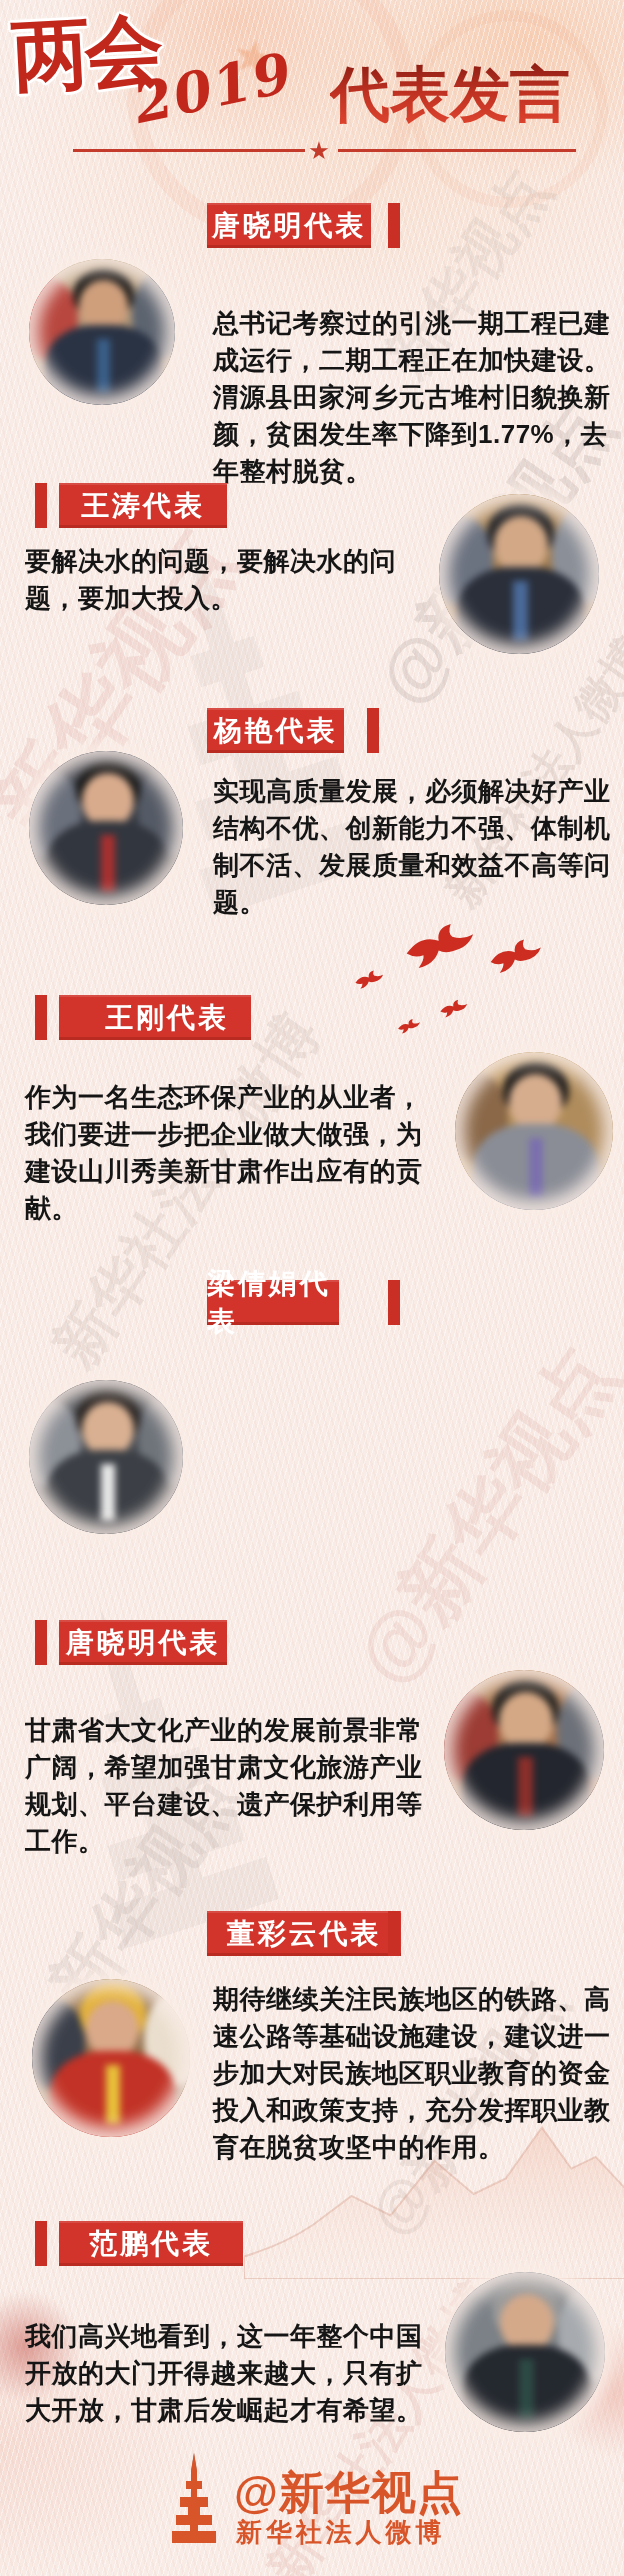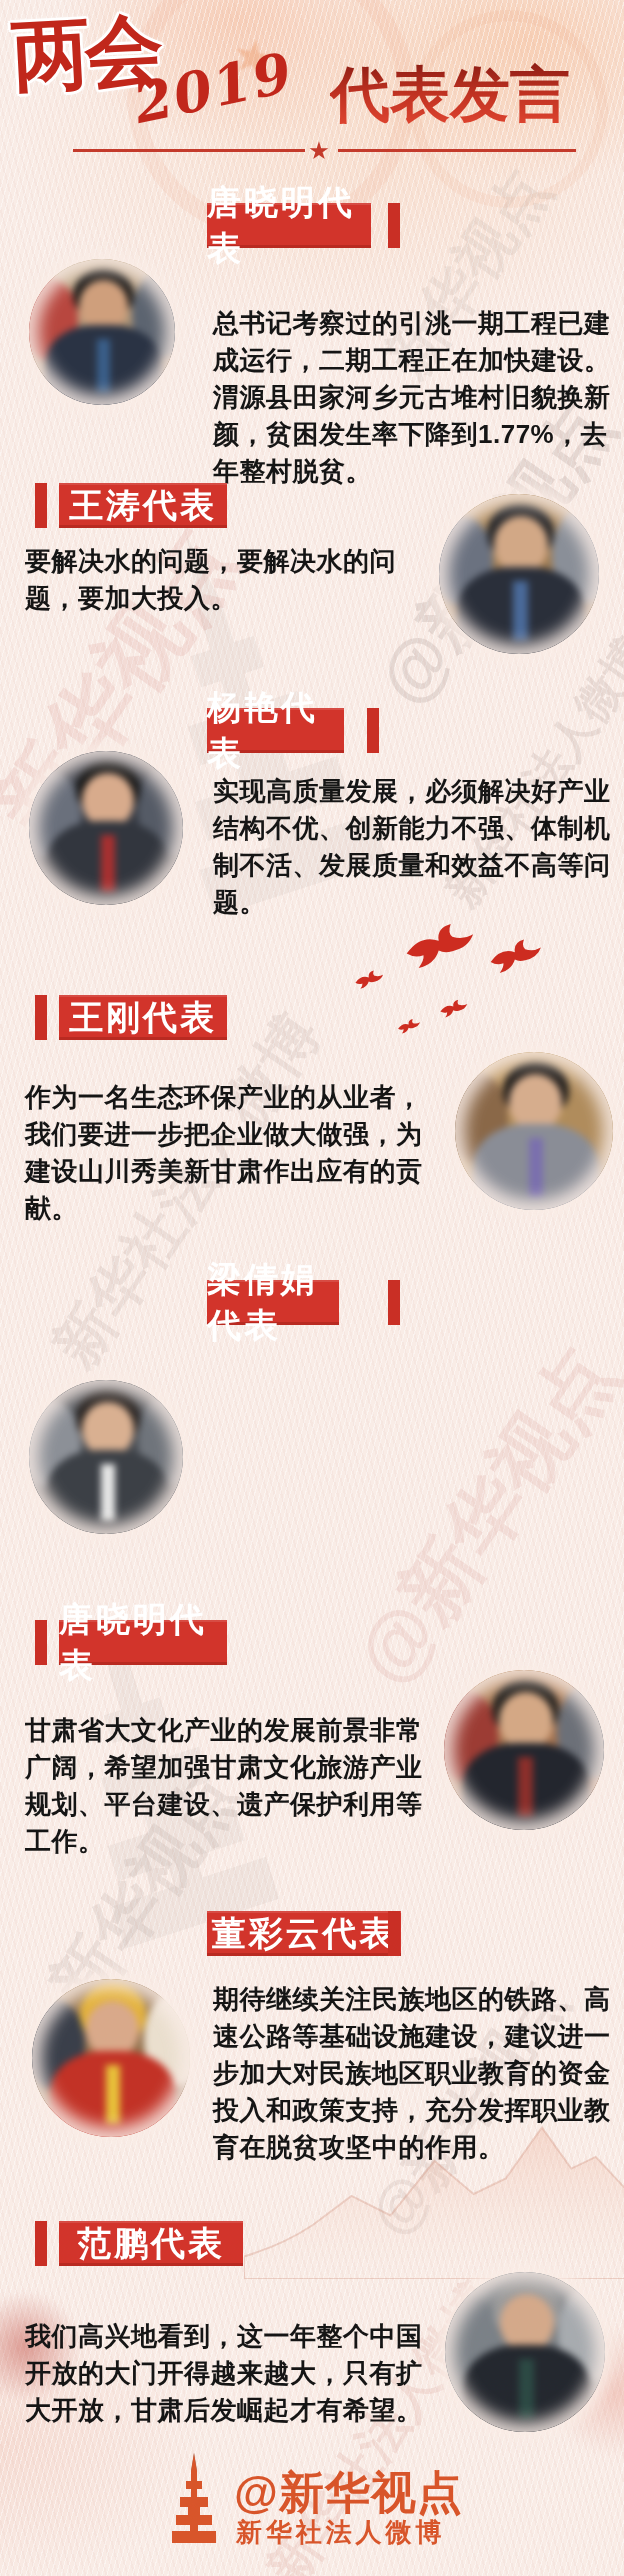--- a/index.html
+++ b/index.html
@@ -35,21 +35,21 @@
   .emb{left:127px;top:-49px;width:254px;height:254px;border-radius:50%;
     border:17.6px solid rgba(240,160,120,.12);}
   .emb2{left:410px;top:9.8px;width:176px;height:176px;border-radius:50%;
     border:11.7px solid rgba(240,160,120,.10);}
   .hdr-star{left:232px;top:29px;font-size:47px;color:rgba(235,150,100,.40);filter:blur(1px);transform:rotate(12deg);}
   
   .wm{font-weight:900;white-space:nowrap;transform:rotate(-55deg);pointer-events:none;}
   .ghost{opacity:.07;transform:rotate(-18deg);}
   
   .badge{height:45px;background:#d2342b;display:flex;align-items:center;justify-content:center;
-    color:#fff;font-size:34px;font-weight:900;letter-spacing:2.9px;
+    color:#fff;font-size:28px;font-weight:900;letter-spacing:2.9px;
     box-shadow:inset 0 -2.9px 0 rgba(110,10,5,.25), inset 0 2px 0 rgba(255,255,255,.12);}
   .vbar{width:11.7px;height:45px;background:#c92f25;}
   
   .quote{width:410px;font-size:26px;line-height:37px;font-weight:900;color:#151515;
     letter-spacing:0.5px;text-align:left;}
   
   .photo{border-radius:50%;overflow:hidden;
     box-shadow:0 0 13.7px 7.8px rgba(249,236,230,.9);}
   .ph-in{position:absolute;inset:-8%;filter:blur(3.9px);}
   .ph-bg{position:absolute;inset:0;background:linear-gradient(160deg,var(--bg1),var(--bg2));}
@@ -71,21 +71,21 @@
   .p7{--bg1:#ab875e;--bg2:#7c5f42;--bl1:#3a3f4a;--bl2:#eadfce;--hair:#e4b23a;--face:#d9a98a;--suit:#c23226;--tie:#e8c23a;}
   .p8{--bg1:#93979b;--bg2:#5e6368;--bl1:#7b8187;--bl2:#a7abaf;--hair:#9a9a9a;--face:#d4a98a;--suit:#24282f;--tie:#2c4a44;}
   .p7 .ph-hair{top:8%;height:36%;border-radius:50%;}
   
   .s1-badge{left:207px;top:203px;width:164px;} .s1-bar{left:388px;top:203px;}
   .s1-photo{left:29px;top:259px;width:146px;height:146px;} .s1-quote{left:213px;top:273px;margin-top:32px;}
   .s2-bar{left:35px;top:483px;} .s2-badge{left:59px;top:483px;width:168px;}
   .s2-photo{left:439px;top:494px;width:160px;height:160px;} .s2-quote{left:25px;top:543px;}
   .s3-badge{left:207px;top:708px;width:137px;} .s3-bar{left:367px;top:708px;}
   .s3-photo{left:29px;top:751px;width:154px;height:154px;} .s3-quote{left:213px;top:773px;}
-  .s4-bar{left:35px;top:995px;} .s4-badge{left:59px;top:995px;width:168px;}
+  .s4-bar{left:35px;top:995px;} .s4-badge{left:59px;top:995px;width:168px;padding-left:24px;}
   .s4-photo{left:455px;top:1052px;width:158px;height:158px;} .s4-quote{left:25px;top:1079px;}
   .s5-badge{left:207px;top:1280px;width:132px;} .s5-bar{left:388px;top:1280px;}
   .s5-photo{left:29px;top:1380px;width:154px;height:154px;} .s5-quote{left:213px;top:1371px;}
   .s6-bar{left:35px;top:1620px;} .s6-badge{left:59px;top:1620px;width:168px;}
   .s6-photo{left:444px;top:1670px;width:160px;height:160px;} .s6-quote{left:25px;top:1712px;}
   .s7-badge{left:207px;top:1911px;width:194px;} .s7-bar{left:388px;top:1911px;}
   .s7-photo{left:32px;top:1979px;width:158px;height:158px;} .s7-quote{left:213px;top:1981px;}
   .s8-bar{left:35px;top:2221px;} .s8-badge{left:59px;top:2221px;width:184px;font-family:Liberation Serif, serif;}
   .s8-photo{left:445px;top:2272px;width:160px;height:160px;} .s8-quote{left:25px;top:2318px;}
   

